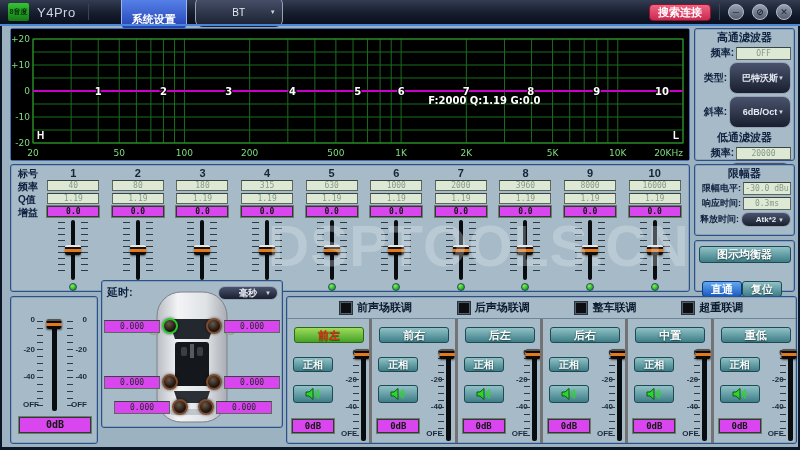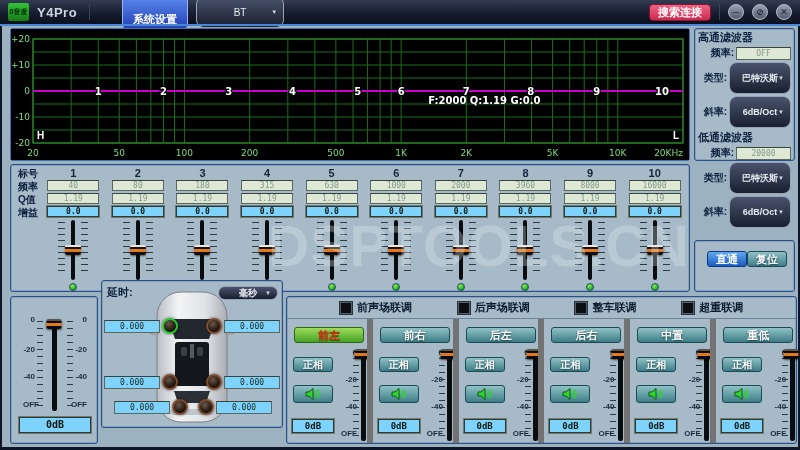--- a/index.html
+++ b/index.html
@@ -9,21 +9,21 @@
             border-left:2px solid #0c1626; border-right:2px solid #0c1626; border-bottom:3px solid #0c1626; }
 
   
   .titlebar { position:absolute; left:-2px; top:0; width:800px; height:24px;
               background:linear-gradient(#333c52,#161d2e 55%,#0a0f1c);
               display:flex; align-items:center; gap:8px; padding:0 8px; }
   .titlebar:after{content:"";position:absolute;left:0;bottom:-2px;width:100%;height:2px;background:#4a86d8;}
   .logo { width:21px; height:18px; background:linear-gradient(#33c433,#177a17); border-radius:2px;
           display:flex; align-items:center; justify-content:center;
           color:#03300a; font-size:7px; font-weight:bold; }
-  .apptitle { color:#cdd4e0; font-size:13px; letter-spacing:.5px; margin-right:4px;font-weight:bold; }
+  .apptitle { color:#cdd4e0; font-size:13px; letter-spacing:.5px; margin-right:4px; }
   .tdiv { width:1px; height:16px; background:#3a4458; }
   .sbtn { margin-left:24px; height:20px; padding:16px 10px; font-size:11px; font-weight:bold; color:#fff;
           background:linear-gradient(#5d8af0,#2342b4); border:1px solid #9ab4f8; border-radius:3px; }
   .dd { position:relative; background:linear-gradient(#49536c,#181f2e); border:1px solid #97a2b8;
         border-radius:8px; color:#e6eaf2; font-size:10px; display:flex; align-items:center; justify-content:center; }
   .bt-dd { width:88px; height:32px; margin-left:0; }
   .dd .arr { position:absolute; right:6px; font-size:6px; color:#cfd6e2; }
   .tspacer { flex:1; }
   .rbtn { height:17px; padding:0 8px; font-size:11px; font-weight:bold; color:#fff;
           background:linear-gradient(#ef6583,#cb2950); border:1px solid #8a1430; border-radius:4px; }
@@ -35,38 +35,38 @@
            box-shadow:0 0 0 1px #8ba2b6 inset; }
 
   
   .graph-panel { left:8px; top:28px; width:680px; height:133px; background:#000; border:1px solid #3f6fb4; padding:0; }
   .graph-panel svg { display:block; }
 
   
   .filters-panel { left:692px; top:28px; width:101px; height:133px; padding:2px 3px; }
   .limiter-panel { left:692px; top:164px; width:101px; height:72px; padding:2px 3px; }
   .rbuttons-panel{ left:692px; top:240px; width:101px; height:52px; padding:4px 3px; }
-  .ptitle { text-align:left; font-size:11px; font-weight:bold; color:#0e2240; line-height:13px; }
+  .ptitle { text-align:center; font-size:11px; font-weight:bold; color:#0e2240; line-height:13px; }
   .frow { display:flex; align-items:center; justify-content:flex-end; gap:2px; margin-top:2px; }
   .flabel { font-size:10px; font-weight:bold; color:#0e2240; white-space:nowrap; }
   .flabel.small { font-size:9px; }
-  .vbox { background:#7dd3fc; border:1px solid #5c685e; border-top-color:#39443c;
+  .vbox { background:#d946ef; border:1px solid #5c685e; border-top-color:#39443c;
           font-family:"DejaVu Sans Mono",monospace; font-size:8px; color:#1e2a22;
           text-align:center; line-height:11px; }
   .vbox.dim { color:#879988; background:#dde9d5; }
   .vbox.strong { font-weight:bold; border:1px solid #303a32; box-shadow:0 0 0 1px #6d7a70; color:#10180f; }
   .fin { width:55px; height:13px; line-height:12px; }
   .fdd { width:62px; height:32px; font-size:9px; font-weight:bold; }
   .lin { width:48px; height:13px; line-height:12px; }
   .ldd { width:50px; height:15px; font-size:8px; font-weight:bold; }
   .tbtn { background:linear-gradient(#8fc2c6,#3e7d87); border:1px solid #1d4a53; border-radius:3px;
           color:#fff; font-size:11px; font-weight:bold; text-shadow:0 1px 2px #173a41;
           display:flex; align-items:center; justify-content:center; }
   .geq-btn { width:92px; height:17px; margin:1px auto 0; }
-  .rb-row { display:flex; justify-content:flex-end; padding:0 4px; margin-top:6px; }
+  .rb-row { display:flex; justify-content:flex-start; padding:0 4px; margin-top:18px; }
   .bbtn { width:40px; height:16px; background:linear-gradient(#64a8ee,#1a5cc2); border:1px solid #0d3a7e;
           border-radius:3px; color:#fff; font-size:11px; font-weight:bold; display:flex; align-items:center; justify-content:center; }
   .rst-btn { width:40px; height:16px; font-size:11px; }
 
   
   .eq-panel { left:8px; top:164px; width:680px; height:128px; padding:2px 0 0 0; }
   .eq-rowlabels { position:absolute; left:7px; top:3px; width:26px; }
   .eq-rowlabels div { font-size:10px; font-weight:bold; color:#0e2240; height:13px; line-height:12px; }
   .eq-cols { position:absolute; left:30px; top:2px; right:2px; display:flex; }
   .eqcol { flex:1; display:flex; flex-direction:column; align-items:center; }
@@ -118,21 +118,21 @@
   .dl-fr { left:104px;top:37px; } .dl-rr { left:104px;top:93px; } .dl-sb { left:96px; top:118px; }
 
   .linkrow { position:absolute; left:0; top:0; width:100%; height:22px; display:flex; align-items:center;
              justify-content:space-around; padding:0 30px; border-bottom:1px solid #6e869a; }
   .linkitem { display:flex; align-items:center; gap:5px; }
   .cbox { width:12px; height:12px; background:#0c0e12; border:1px solid #555e6c; box-shadow:0 0 0 1px #2a3340; }
   .cblabel { font-size:11px; font-weight:bold; color:#0a1a30; }
 
   .strips { position:absolute; left:0; top:22px; right:0; bottom:0; display:flex; }
   .strip { position:relative; flex:1; }
-  .strip + .strip { border-left:6px solid #737373;text-decoration:underline; }
+  .strip + .strip { border-left:3px solid #737373;text-decoration:underline; }
   .namebtn { position:absolute; left:7px; top:8px; width:70px; height:16px; }
   .gbtn { background:linear-gradient(#9edc5c,#46a226); color:#e02c14; text-shadow:0 1px 1px #2a5c10; border-color:#2a6a14; }
   .phasebtn { position:absolute; left:6px; top:38px; width:40px; height:15px; font-size:10px; }
   .mutebtn { position:absolute; left:6px; top:66px; width:40px; height:18px; }
   .chval { position:absolute; left:5px; top:100px; width:42px; height:14px; line-height:13px; font-size:9px; }
   .ch-slider { position:absolute; left:48px; top:30px; width:36px; height:92px; }
   .ch-slider .vtrack { left:26px; }
   .ch-slider .vhandle { left:27px; }
   .ch-slider .tickcol { left:18px; }
   .ch-slider .slab { right:14px; text-align:right; }
@@ -268,22 +268,41 @@
     </div>
     <div class="frow">
       <span class="flabel">斜率:</span>
       <span class="dd fdd">
         <span>6dB/Oct</span>
         <span class="arr">▼</span>
       </span>
     </div>
   </div>
 
+  <div class="panel limiter-panel">
+    <div class="ptitle">限幅器</div>
+    <div class="frow">
+      <span class="flabel small">限幅电平:</span>
+      <span class="vbox dim lin">-30.0 dBu</span>
+    </div>
+    <div class="frow">
+      <span class="flabel small">响应时间:</span>
+      <span class="vbox dim lin">0.3ms</span>
+    </div>
+    <div class="frow">
+      <span class="flabel small">释放时间:</span>
+      <span class="dd ldd">
+        <span>Atk*2</span>
+        <span class="arr">▼</span>
+      </span>
+    </div>
+  </div>
 
   <div class="panel rbuttons-panel">
+    <div class="tbtn geq-btn">图示均衡器</div>
     <div class="rb-row">
       <div class="bbtn">直通</div>
       <div class="tbtn rst-btn">复位</div>
     </div>
   </div>
 
   <div class="panel eq-panel">
     <div class="eq-rowlabels">
       <div>标号</div>
       <div>频率</div>

